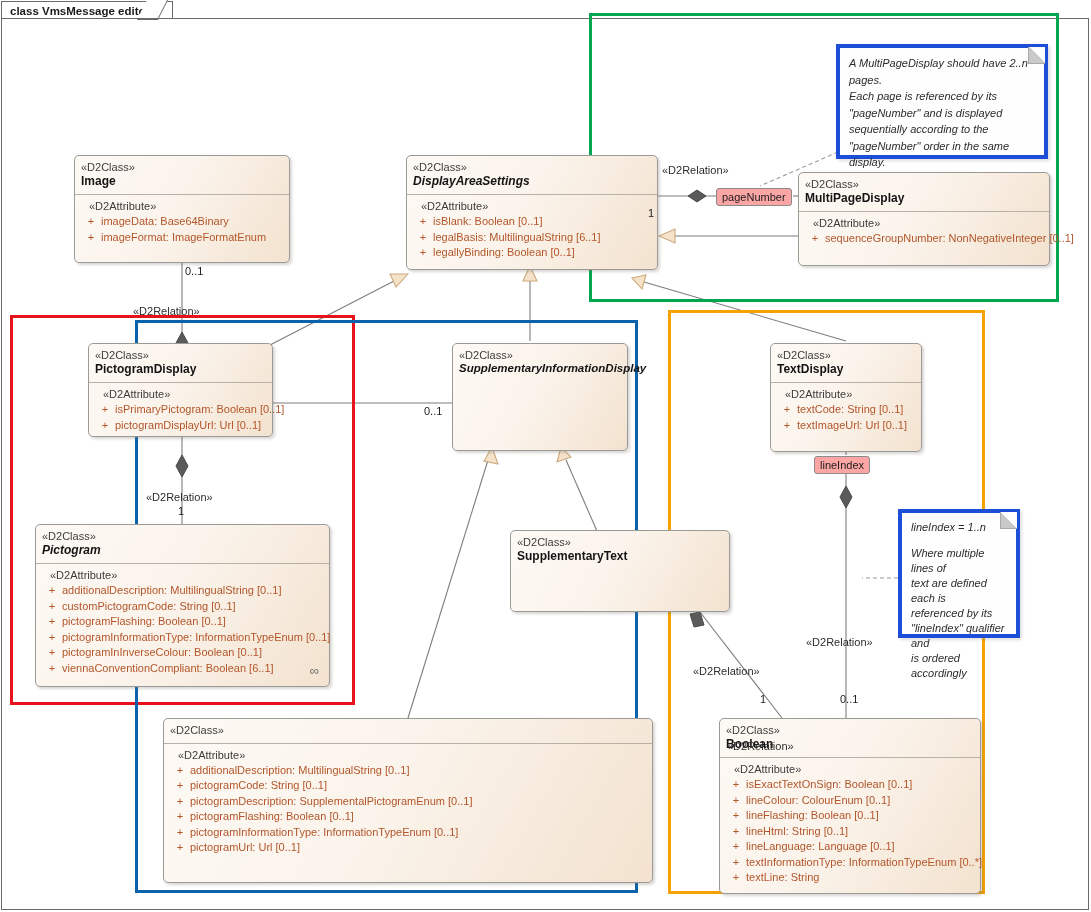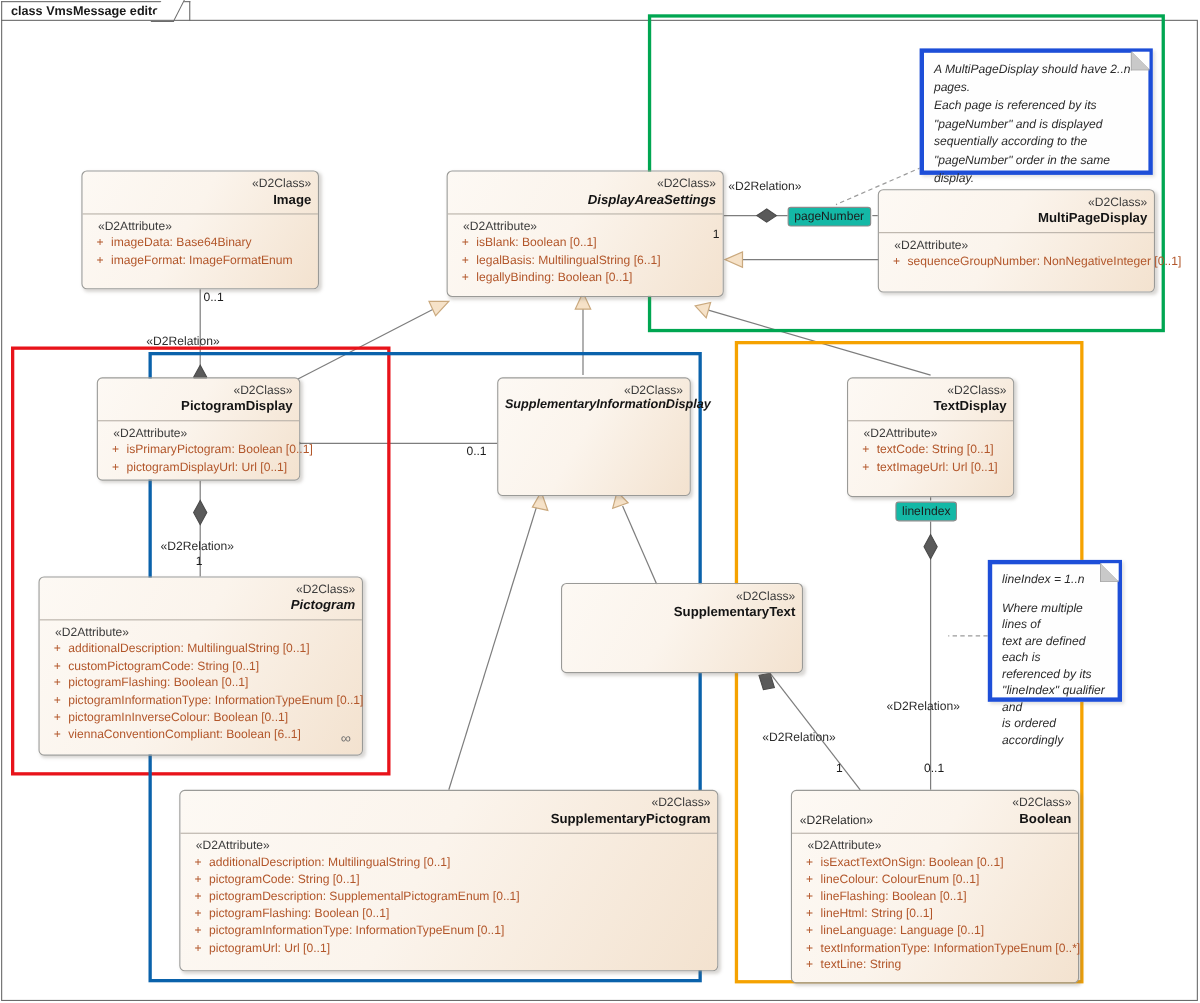--- a/index.html
+++ b/index.html
@@ -12,41 +12,41 @@
        border:1px solid #6b6b6b;border-bottom:none;background:#fff;
        padding:0 22px 0 8px;display:flex;align-items:center;
        font-size:11.5px;font-weight:bold;color:#1a1a1a;white-space:nowrap;}
   .tab-notch{position:absolute;top:0px;width:20px;height:19px;background:#fff;
        border-right:1px solid #6b6b6b;transform:skewX(-27deg);border-bottom:1px solid #6b6b6b;}
 
   
   .cls{position:absolute;box-sizing:border-box;border:1px solid #9a9a97;border-radius:5px;
        background:linear-gradient(120deg,#fdf9f4 0%,#fbf4ec 45%,#f3e2cf 100%);
        box-shadow:2px 2px 3px rgba(120,110,100,.28);}
-  .cls .hdr{padding:5px 6px 6px;text-align:right;line-height:1.18;}
+  .cls .hdr{padding:5px 6px 6px;text-align:left;line-height:1.18;}
   .cls .stereo{font-size:11px;color:#3c3c3c;}
   .cls .cname{font-size:12px;font-weight:bold;color:#141414;}
   .cls .cname.abs{font-style:italic;}
   .cls .sep{height:1px;background:#b8b1a8;}
   .cls .attrs{padding:5px 4px 6px 6px;}
   .cls .attrgroup{font-size:11px;color:#3c3c3c;margin:0 0 2px 8px;}
   .attr{font-size:11px;color:#b2562a;line-height:15.5px;white-space:nowrap;display:flex;}
   .attr .vis{width:20px;flex:0 0 20px;text-align:center;color:#b2562a;}
   .attr .txt{flex:1 1 auto;}
 
   
   .note{position:absolute;box-sizing:border-box;background:#fefefe;border:4px solid #1d4ed8;
         font-style:italic;font-size:11px;color:#2b2b2b;line-height:16.5px;
         padding:7px 9px;box-shadow:2px 2px 3px rgba(130,130,130,.25);}
   .note .fold{position:absolute;right:-1px;top:-1px;width:16px;height:16px;
         background:linear-gradient(225deg,#ffffff 0 50%,#c9c9c9 50% 100%);
         border-left:1px solid #a9a9a9;border-bottom:1px solid #a9a9a9;}
 
   
-  .qual{position:absolute;box-sizing:border-box;background:#14b8a6;border:1px solid #8a8a8a;
+  .qual{position:absolute;box-sizing:border-box;background:#fca5a5;border:1px solid #8a8a8a;
         border-radius:3px;font-size:11px;color:#1c1c1c;padding:2px 5px;white-space:nowrap;}
 
   
   .lbl{position:absolute;font-size:11px;color:#2d2d2d;white-space:nowrap;}
   .mult{position:absolute;font-size:11px;color:#1c1c1c;white-space:nowrap;}
 
   
   .grp{position:absolute;box-sizing:border-box;background:transparent;}
 
   svg.lines{position:absolute;left:0;top:0;width:1091px;height:912px;overflow:visible;}
@@ -258,21 +258,20 @@
   <div class="cls" style="left:510px;top:530px;width:220px;height:82px;">
     <div class="hdr">
       <div class="stereo">«D2Class»</div>
       <div class="cname">SupplementaryText</div>
     </div>
   </div>
 
   <div class="cls" style="left:163px;top:718px;width:490px;height:165px;">
     <div class="hdr">
       <div class="stereo">«D2Class»</div>
-      <div class="cname">SupplementaryPictogram</div>
     </div>
     <div class="sep"></div>
     <div class="attrs">
       <div class="attrgroup">«D2Attribute»</div>
       <div class="attr">
         <span class="vis">+</span>
         <span class="txt">additionalDescription: MultilingualString [0..1]</span>
       </div>
       <div class="attr">
         <span class="vis">+</span>

